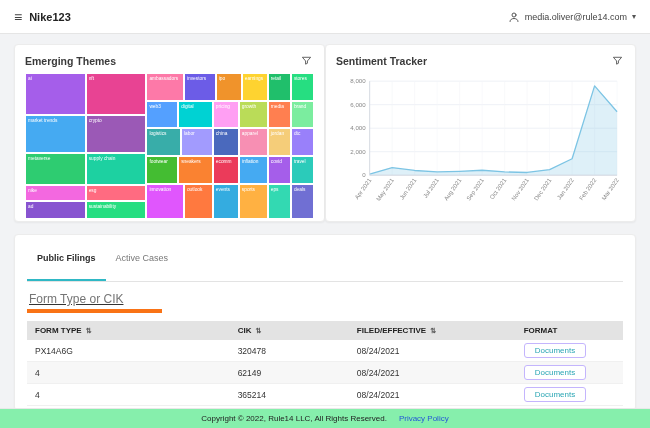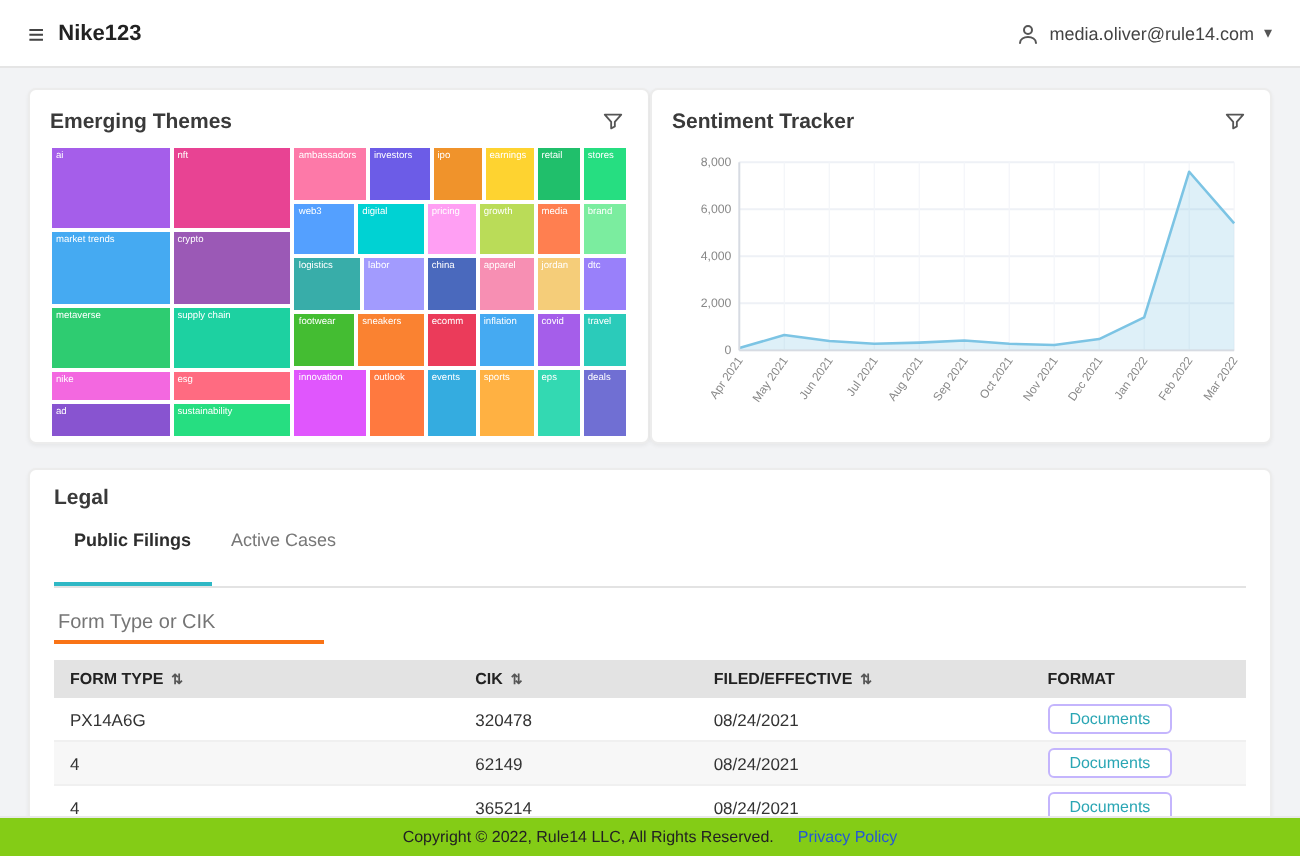--- a/index.html
+++ b/index.html
@@ -43,42 +43,43 @@
   
   .chart-wrap { margin-top:2px; }
   .chart-wrap svg { width:100%; height:150px; display:block; }
   
   .legal-card { margin-top:12px; padding:8px 12px 4px; }
   .tabs { display:flex; border-bottom:1px solid #e3e3e3; margin-top:5px; }
   .tab { font-size:9px; padding:5px 10px 16px; color:#777; cursor:pointer; border-bottom:2px solid transparent; }
   .tab.active { color:#2d2d2d; font-weight:700; border-bottom:2px solid #2fb8c5; }
   .search-row { padding:7px 0 2px; }
   .search-input {
-    border:none; border-bottom:2px solid #f97316; background:transparent;
-    font-size:10px; padding:3px 2px; width:135px; outline:none; color:#333;
+    border:none; border-bottom:4px solid #f97316; background:transparent;
+    font-size:12px; padding:3px 2px; width:135px; outline:none; color:#333;
     font-family:"Liberation Sans", sans-serif;
+    text-decoration:underline;
   }
   table { width:100%; border-collapse:collapse; margin-top:6px; font-size:8.5px; color:#333; }
   thead th {
     background:#e3e3e3; text-align:left; padding:5px 8px;
     font-size:8px; font-weight:700; color:#222; cursor:pointer; white-space:nowrap;
   }
   thead th:nth-child(1){width:34%;} thead th:nth-child(2){width:20%;}
   thead th:nth-child(3){width:28%;} thead th:nth-child(4){width:18%;}
   th .sort { font-size:7px; color:#555; margin-left:4px; }
   tbody td { padding:3px 8px; border-bottom:1px solid #f0f0f0; }
   tbody tr:nth-child(even) { background:#f7f7f7; }
   .doc-btn {
     background:#fff; border:1px solid #c4b5fd; color:#2aa6b4;
     font-size:8px; padding:2px 10px; border-radius:3px; cursor:pointer;
     font-family:"Liberation Sans", sans-serif;
   }
   
   .footer {
-    flex:0 0 auto; height:20px; background:#84cc16; border-top:1px solid #e8e8e8;
+    flex:0 0 auto; height:20px; background:#86efac; border-top:1px solid #e8e8e8;
     display:flex; align-items:center; justify-content:center; gap:12px; font-size:8px; color:#222;
   }
   .privacy-link { color:#2457d6; text-decoration:none; cursor:pointer; }
 </style>
 </head>
 <body>
 
 <header class="topbar">
   <div class="brand">
     <span class="menu-icon">≡</span>
@@ -199,21 +200,20 @@
             <polygon points="34,103 34,101.8125 56.72727272727273,95.28125 79.45454545454545,98.25 102.18181818181819,99.675 124.9090909090909,99.08125 147.63636363636363,98.0125 170.36363636363637,99.675 193.0909090909091,100.26875 215.8181818181818,97.3 238.54545454545453,86.375 261.27272727272725,12.75 284,38.875 284,103" fill="rgba(124,196,228,0.25)"></polygon>
             <polyline points="34,101.8125 56.72727272727273,95.28125 79.45454545454545,98.25 102.18181818181819,99.675 124.9090909090909,99.08125 147.63636363636363,98.0125 170.36363636363637,99.675 193.0909090909091,100.26875 215.8181818181818,97.3 238.54545454545453,86.375 261.27272727272725,12.75 284,38.875" fill="none" stroke="#7cc4e4" stroke-width="1.3" stroke-linejoin="round"></polyline>
             <line x1="34" y1="8" x2="34" y2="103" stroke="#d7dbe2" stroke-width="1"></line>
             <line x1="34" y1="103" x2="284" y2="103" stroke="#d7dbe2" stroke-width="1"></line>
           </svg>
       </div>
     </div>
   </div>
 
   <div class="card legal-card">
-    <div class="card-title">Legal</div>
     <div class="tabs">
       <div class="tab active">Public Filings</div>
       <div class="tab">Active Cases</div>
     </div>
     <div class="search-row">
       <input class="search-input" value="" placeholder="Form Type or CIK" style="">
     </div>
     <table>
       <thead>
           <tr>

